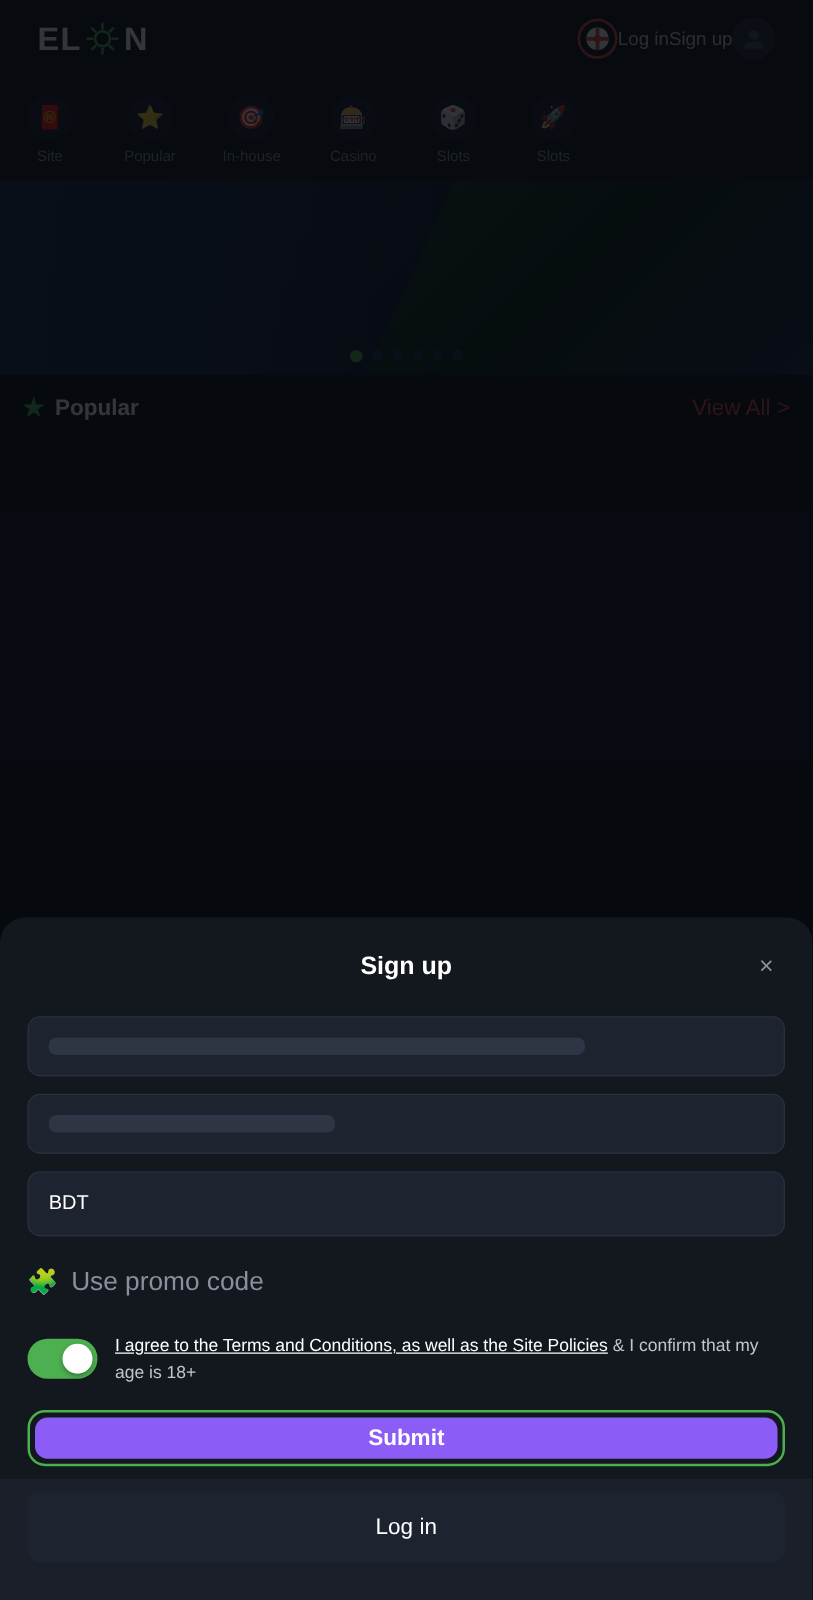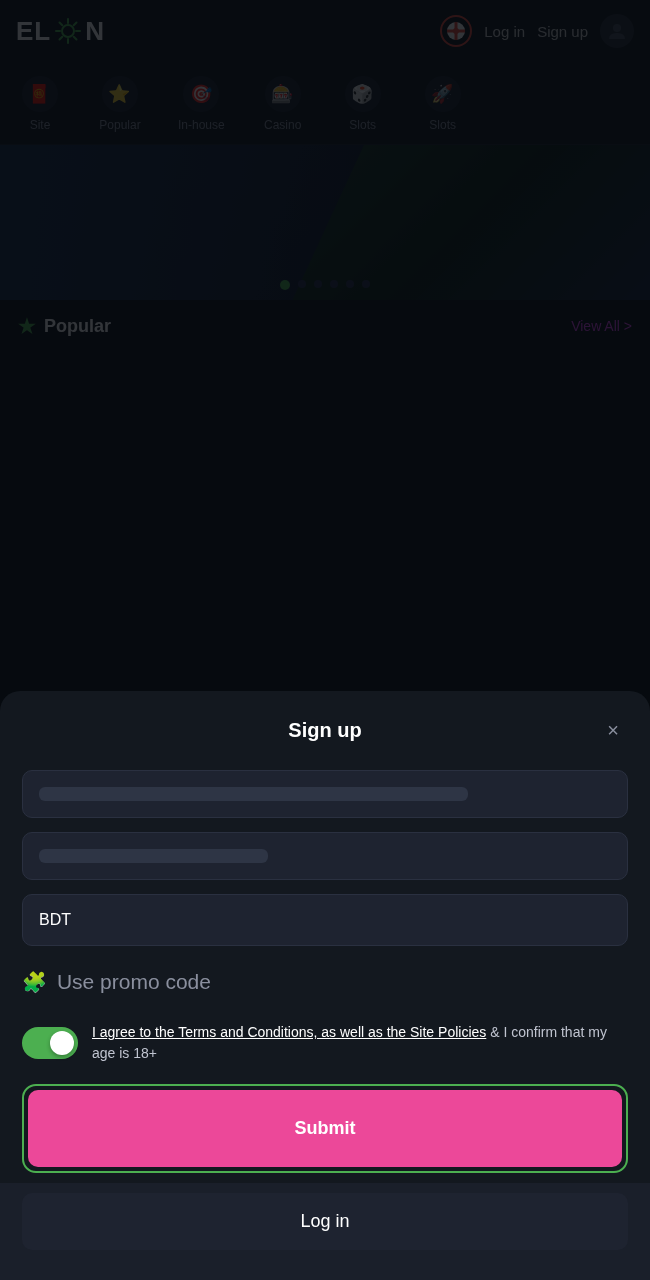--- a/index.html
+++ b/index.html
@@ -11,23 +11,22 @@
       font-family: -apple-system, BlinkMacSystemFont, 'Segoe UI', sans-serif;
       color: #fff;
       position: relative;
       overflow: hidden;
     }
 
     
     .header {
       display: flex;
       align-items: center;
-      padding: 14px 16px;
+      padding: 14px 30px;
       background: #13181f;
-      gap: 12px;
     }
     .logo {
       display: flex;
       align-items: center;
       gap: 2px;
       font-size: 26px;
       font-weight: 900;
       color: #fff;
       letter-spacing: 1px;
     }
@@ -155,22 +154,22 @@
       gap: 8px;
       font-size: 18px;
       font-weight: 700;
       color: #fff;
     }
     .popular-star {
       color: #4caf50;
       font-size: 20px;
     }
     .view-all {
-      font-size: 14px;
-      color: #d946ef;
+      font-size: 18px;
+      color: #ef4444;
       cursor: pointer;
     }
 
     
     .modal-overlay {
       position: absolute;
       top: 0; left: 0; right: 0; bottom: 0;
       background: rgba(5, 8, 14, 0.82);
       z-index: 10;
       display: flex;
@@ -299,24 +298,24 @@
 
     
     .submit-btn-wrapper {
       border: 2.5px solid #4caf50;
       border-radius: 14px;
       padding: 4px;
       margin-bottom: 10px;
     }
     .submit-btn {
       width: 100%;
-      background: #ec4899;
+      background: #8b5cf6;
       border: none;
       border-radius: 10px;
-      padding: 28px;
+      padding: 6px;
       font-size: 18px;
       font-weight: 600;
       color: #fff;
       cursor: pointer;
     }
 
     
     .login-btn {
       width: 100%;
       background: #1e2330;

